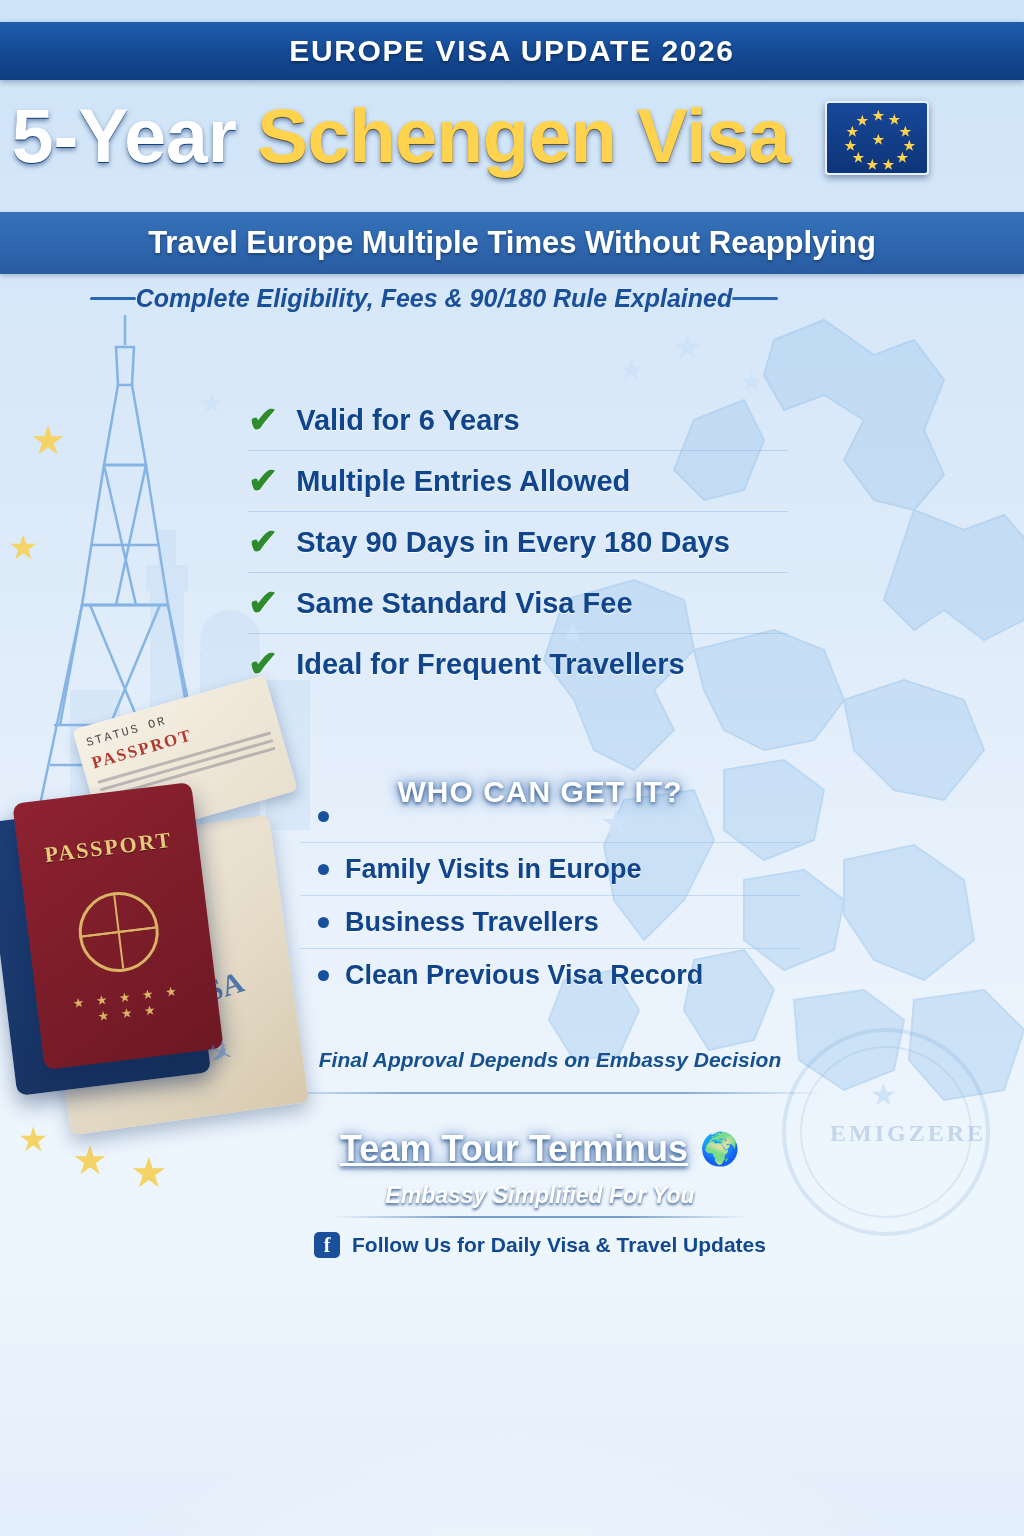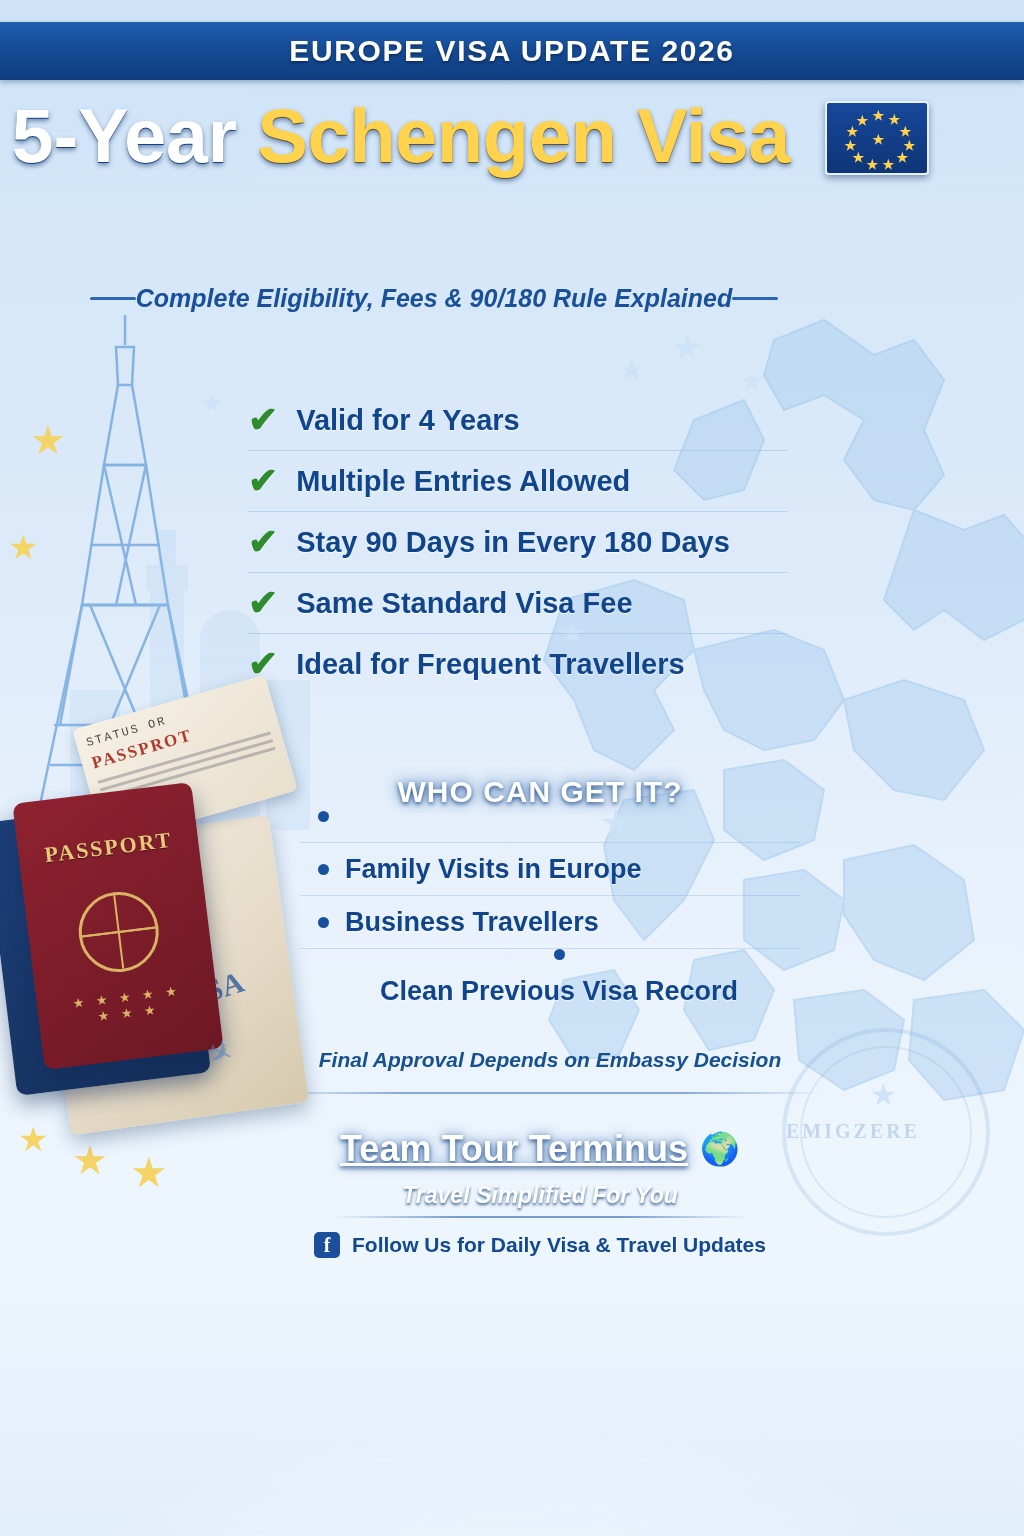--- a/index.html
+++ b/index.html
@@ -202,21 +202,21 @@
     width: 500px;
   }
   .who-row {
     display: flex;
     align-items: center;
     gap: 16px;
     height: 52px;
     border-bottom: 1px solid rgba(120,170,220,0.32);
     padding-left: 18px;
   }
-  .who-row:last-child { border-bottom: none; flex-direction: column; }
+  .who-row:last-child { border-bottom: none; }
   .bullet-dot {
     width: 11px; height: 11px;
     border-radius: 50%;
     background: #17509c;
     flex: none;
   }
   .who-label {
     color: #10458c;
     font-size: 27px;
     font-weight: bold;
@@ -487,23 +487,23 @@
   .wm-stamp .wm-inner {
     position: absolute;
     left: 14px; top: 14px; right: 14px; bottom: 14px;
     border: 2px solid rgba(110,160,210,0.3);
     border-radius: 50%;
   }
   .wm-stamp .wm-text {
     position: absolute;
     left: 0; right: 0; top: 50%;
     margin-top: -12px;
-    text-align: left;
+    text-align: right;
     color: rgba(70,120,180,0.45);
-    font-size: 20px;
+    font-size: 24px;
     font-weight: bold;
     letter-spacing: 3px;
     font-family: "Liberation Serif", serif;
   }
 
   
   .plane-deco {
     position: absolute;
     left: 208px;
     top: 1035px;
@@ -610,31 +610,34 @@
         <span class="eu-star" style="left:40px; top:55px;">★</span>
         <span class="eu-star" style="left:26px; top:48px;">★</span>
         <span class="eu-star" style="left:18px; top:36px;">★</span>
         <span class="eu-star" style="left:20px; top:22px;">★</span>
         <span class="eu-star" style="left:30px; top:11px;">★</span>
         <span class="eu-star" style="left:46px; top:30px;">★</span>
       </span>
     </div>
   </div>
 
+  <div class="sub-band">
+    <div class="sub-band-text">Travel Europe Multiple Times Without Reapplying</div>
+  </div>
 
   <div class="tagline-row">
     <span class="tagline-rule"></span>
     <span class="tagline-text">Complete Eligibility, Fees &amp; 90/180 Rule Explained</span>
     <span class="tagline-rule"></span>
   </div>
 
   <div class="benefits">
     <div class="benefit-row">
       <span class="check-icon">✔</span>
-      <span class="benefit-label">Valid for 4 Years</span>
+      <span class="benefit-label">Valid for 6 Years</span>
     </div>
     <div class="benefit-row">
       <span class="check-icon">✔</span>
       <span class="benefit-label">Multiple Entries Allowed</span>
     </div>
     <div class="benefit-row">
       <span class="check-icon">✔</span>
       <span class="benefit-label">Stay 90 Days in Every 180 Days</span>
     </div>
     <div class="benefit-row">
@@ -692,21 +695,21 @@
       <div class="pp-stars">★ ★ ★ ★ ★<br>★ ★ ★</div>
     </div>
   </div>
 
   <span class="plane-deco">✈</span>
 
   <div class="brand-row">
     <span class="brand-name">Team Tour Terminus</span>
     <span class="globe-emoji">🌍</span>
   </div>
-  <div class="brand-tagline">Travel Simplified For You</div>
+  <div class="brand-tagline">Embassy Simplified For You</div>
   <div class="brand-underline"></div>
 
   <div class="follow-row">
     <span class="fb-icon">f</span>
     <span class="follow-text">Follow Us for Daily Visa &amp; Travel Updates</span>
   </div>
 
 </div>
 
 </body></html>

